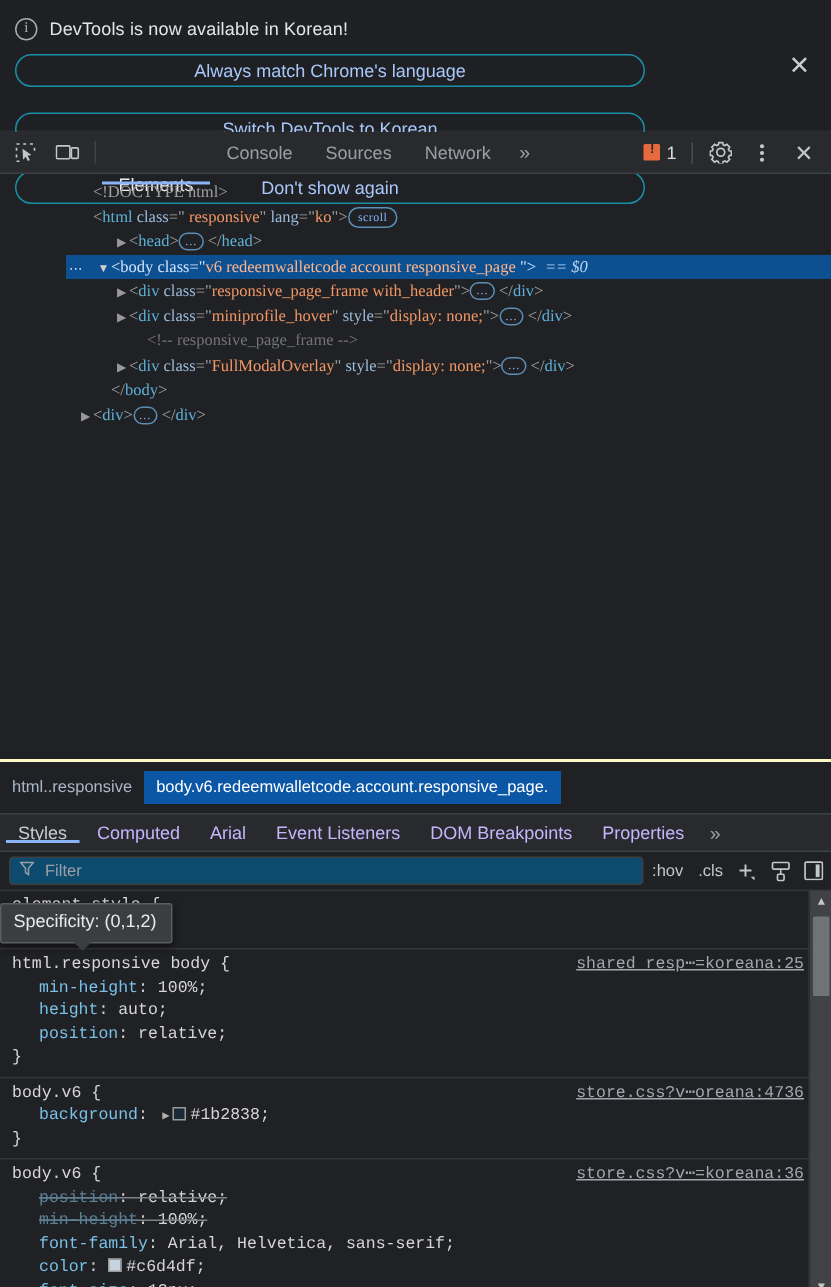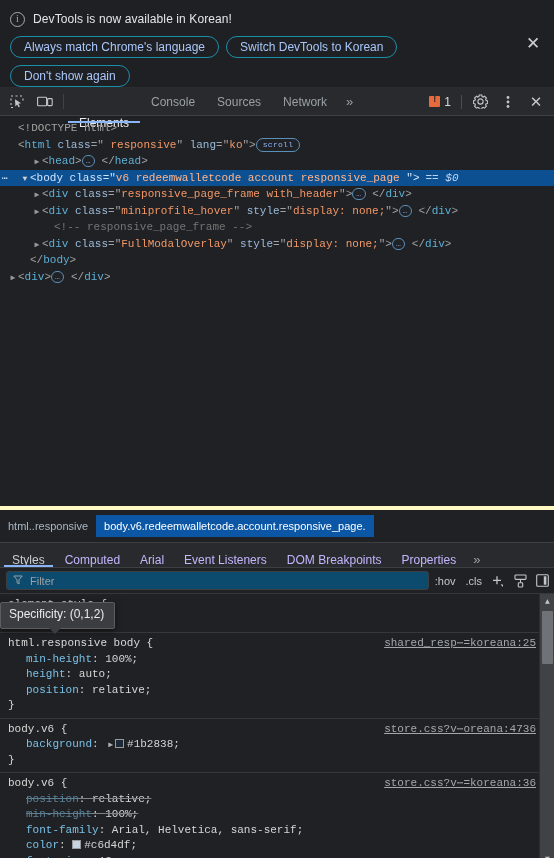--- a/index.html
+++ b/index.html
@@ -43,22 +43,23 @@
   }
   .infobar-text {
     font-size: 12px;
     color: #e3e5e8;
     letter-spacing: .1px;
   }
   .infobar-buttons {
     margin-top: 6px;
     display: flex;
     flex-wrap: wrap;
-    gap: 7px 7px;
+    gap: 17px 7px;
     max-width: 420px;
+    flex-direction: column;
   }
   .pill-btn {
     border: 1px solid #1a8fa8;
     background: transparent;
     color: #a8c7fa;
     border-radius: 12px;
     font-size: 12px;
     font-family: "Liberation Sans", sans-serif;
     padding: 3px 13px 4px 13px;
     height: 22px;
@@ -140,24 +141,25 @@
   }
   .err-count { color: #d8d9db; font-size: 12px; }
   .tb-rsep { width:1px; height:14px; background:#4a4d50; margin:0 4px; }
 
   
   .dom-pane {
     height: 390px;
     background: #202124;
     padding: 4px 0 0 0;
     overflow: hidden;
-    font-family: Liberation Mono, monospace;
+    font-family: Liberation Serif, serif;
     font-size: 11px;
     line-height: 16.5px;
     white-space: nowrap;
+    margin-left: 44px;
   }
   .dom-line { padding: 0 4px 0 8px; position: relative; height: 16.5px; }
   .dom-line.selected {
     background: #0d5091;
   }
   .tw { color: #5db0d7; }      
   .at { color: #9bbbdc; }      
   .av { color: #f29766; }      
   .pn { color: #a1a1a1; }      
   .cm { color: #747474; }      
@@ -199,21 +201,21 @@
   .sel-dots {
     position: absolute; left: 2px; top: 1px;
     color: #cfe4ff; font-size: 9px; letter-spacing: .5px;
   }
   .eq0 { color: #b9d6f7; font-style: italic; padding-left: 6px; }
 
   
   .crumbs {
     height: 36px;
     background: #202124;
-    border-top: 4px solid #fef9c3;
+    border-top: 2px solid #fef9c3;
     display: flex;
     align-items: center;
     font-size: 11px;
     overflow: hidden;
   }
   .crumb {
     padding: 0 8px;
     height: 22px;
     display: flex; align-items: center;
     color: #a9b7c6;
@@ -221,21 +223,21 @@
     white-space: nowrap;
   }
   .crumb.active { background: #0b57a6; color: #fff; }
 
   
   .sp-tabs {
     height: 26px;
     background: #282a2d;
     border-top: 1px solid #3c4043;
     border-bottom: 1px solid #3c4043;
-    display: flex; align-items: flex-end;
+    display: flex; align-items: center;
     padding-left: 2px;
   }
   .sp-tab {
     padding: 0 10px;
     display: flex; align-items: center;
     font-size: 12px; color: #c4b5fd; cursor: pointer;
     white-space: nowrap; position: relative;
   }
   .sp-tab.active { color: #c8cdd3; }
   .sp-tab.active::after {

